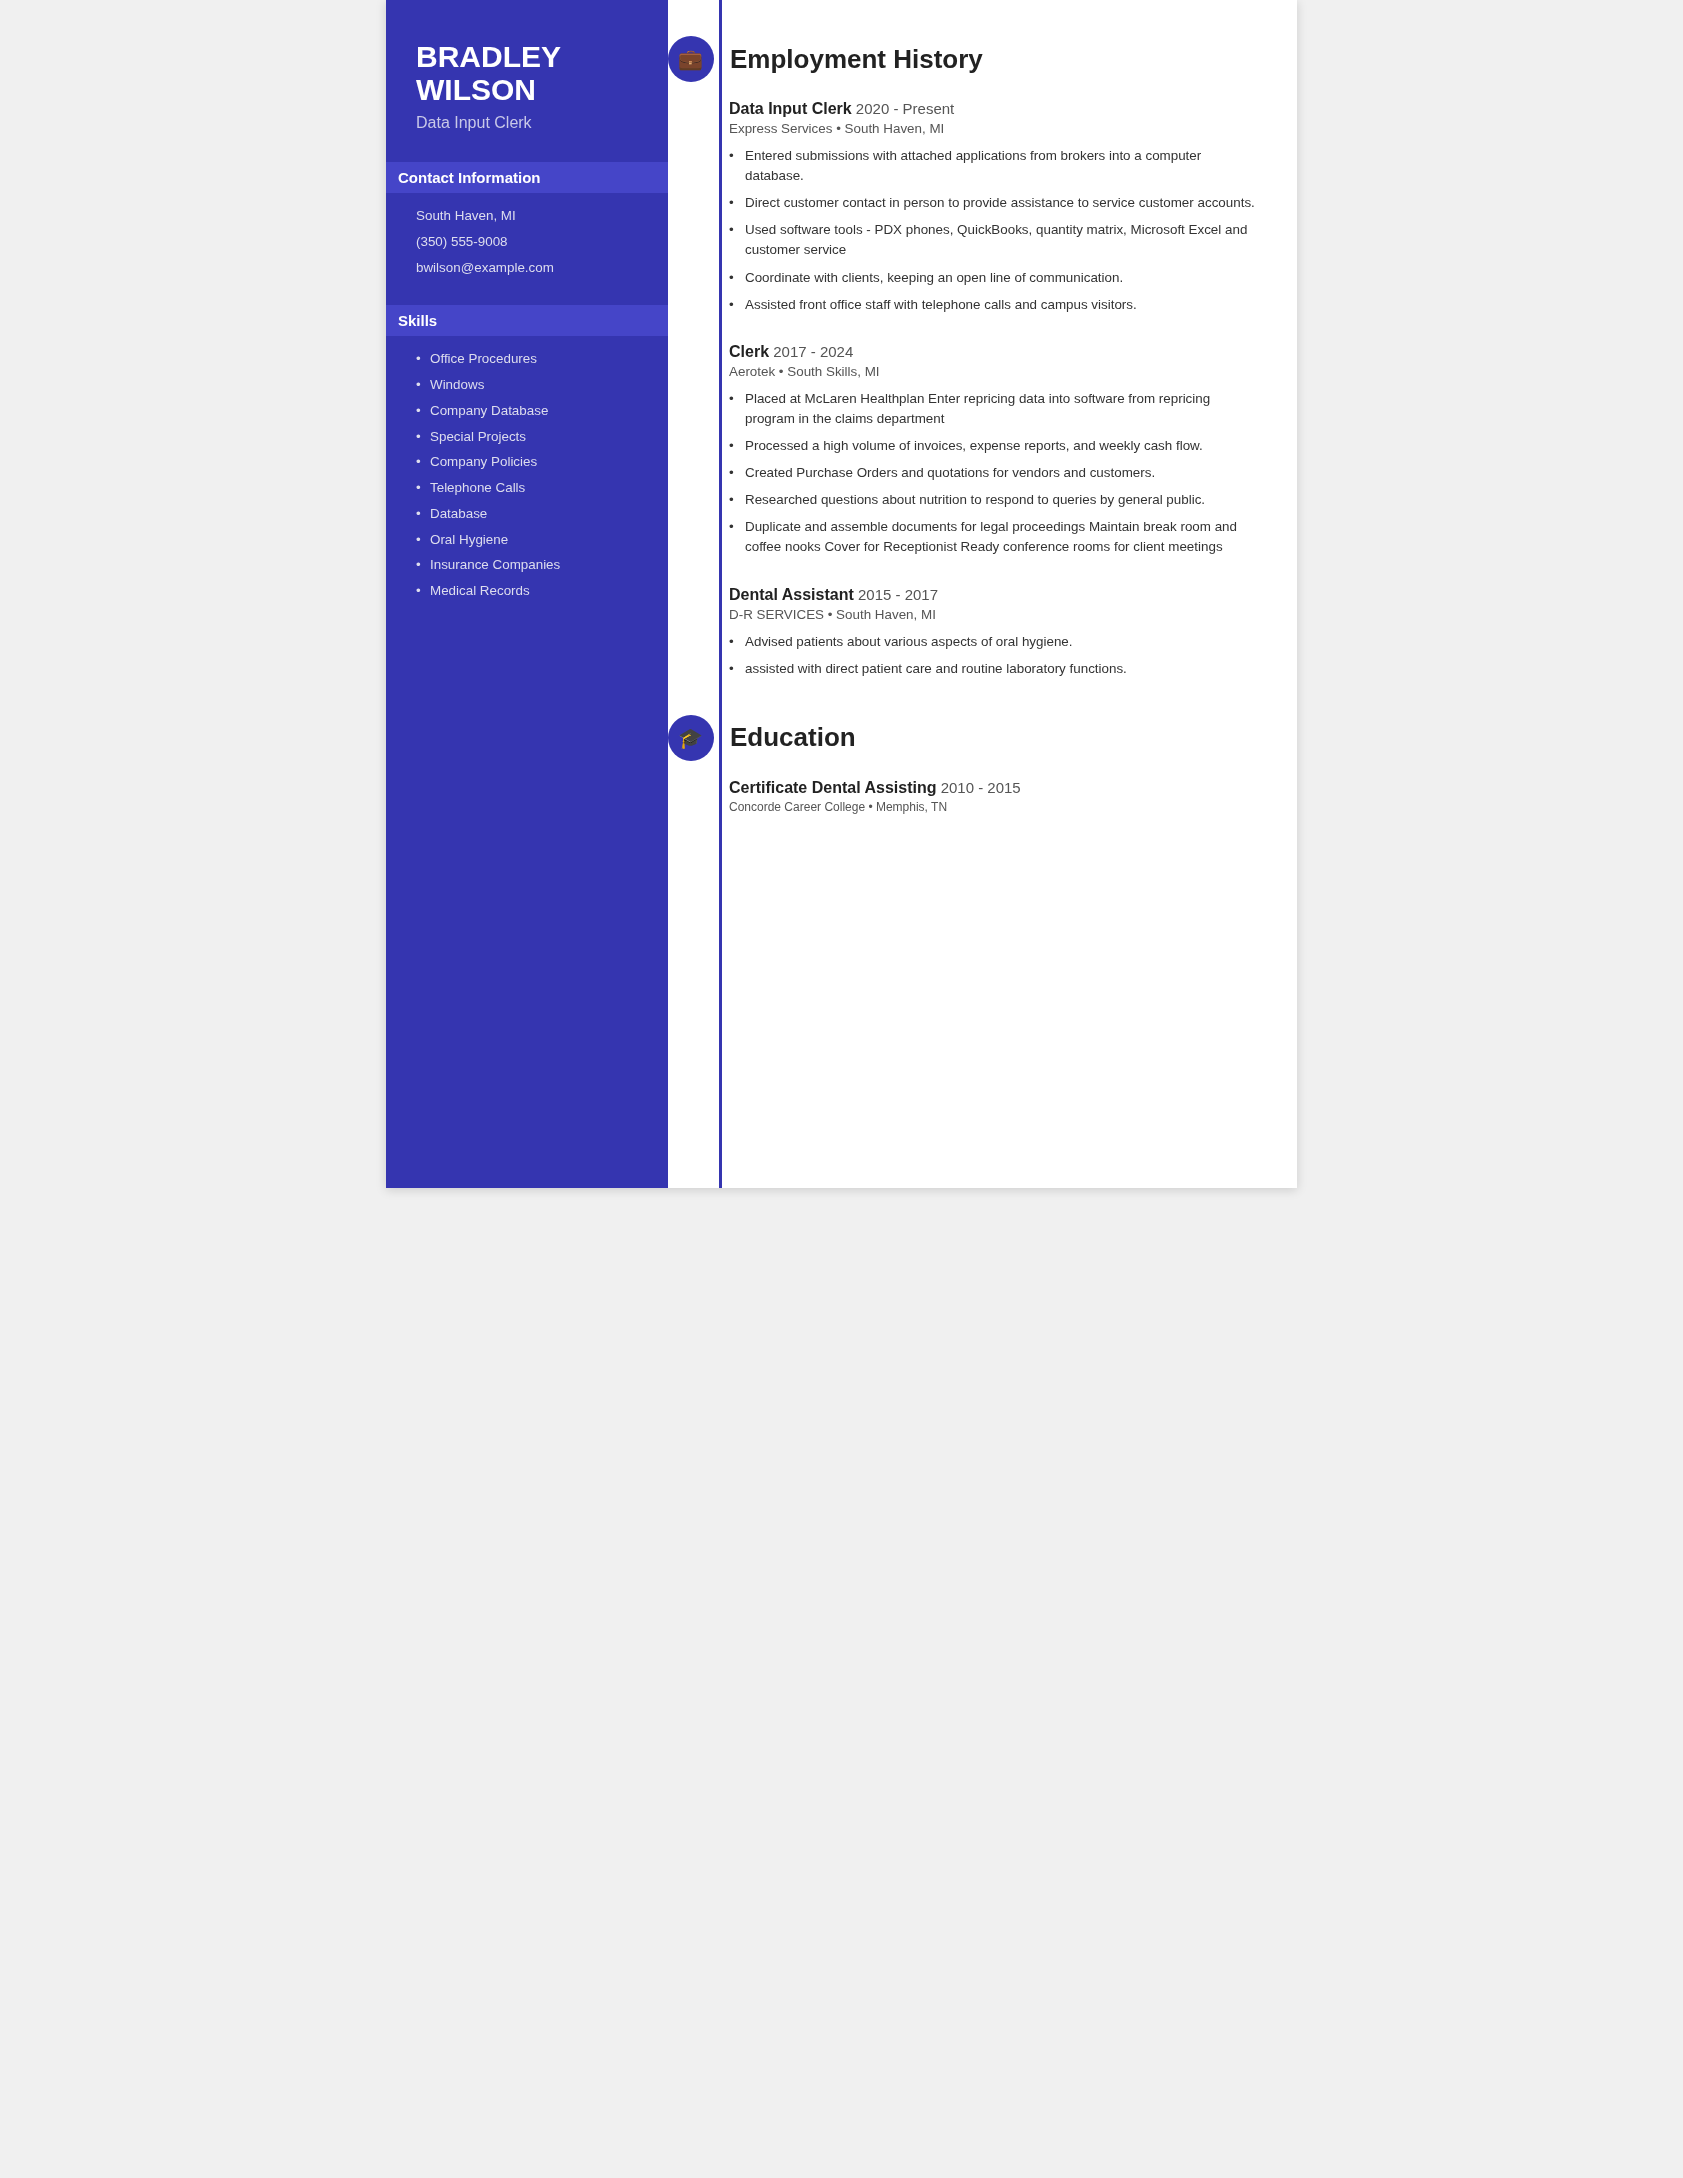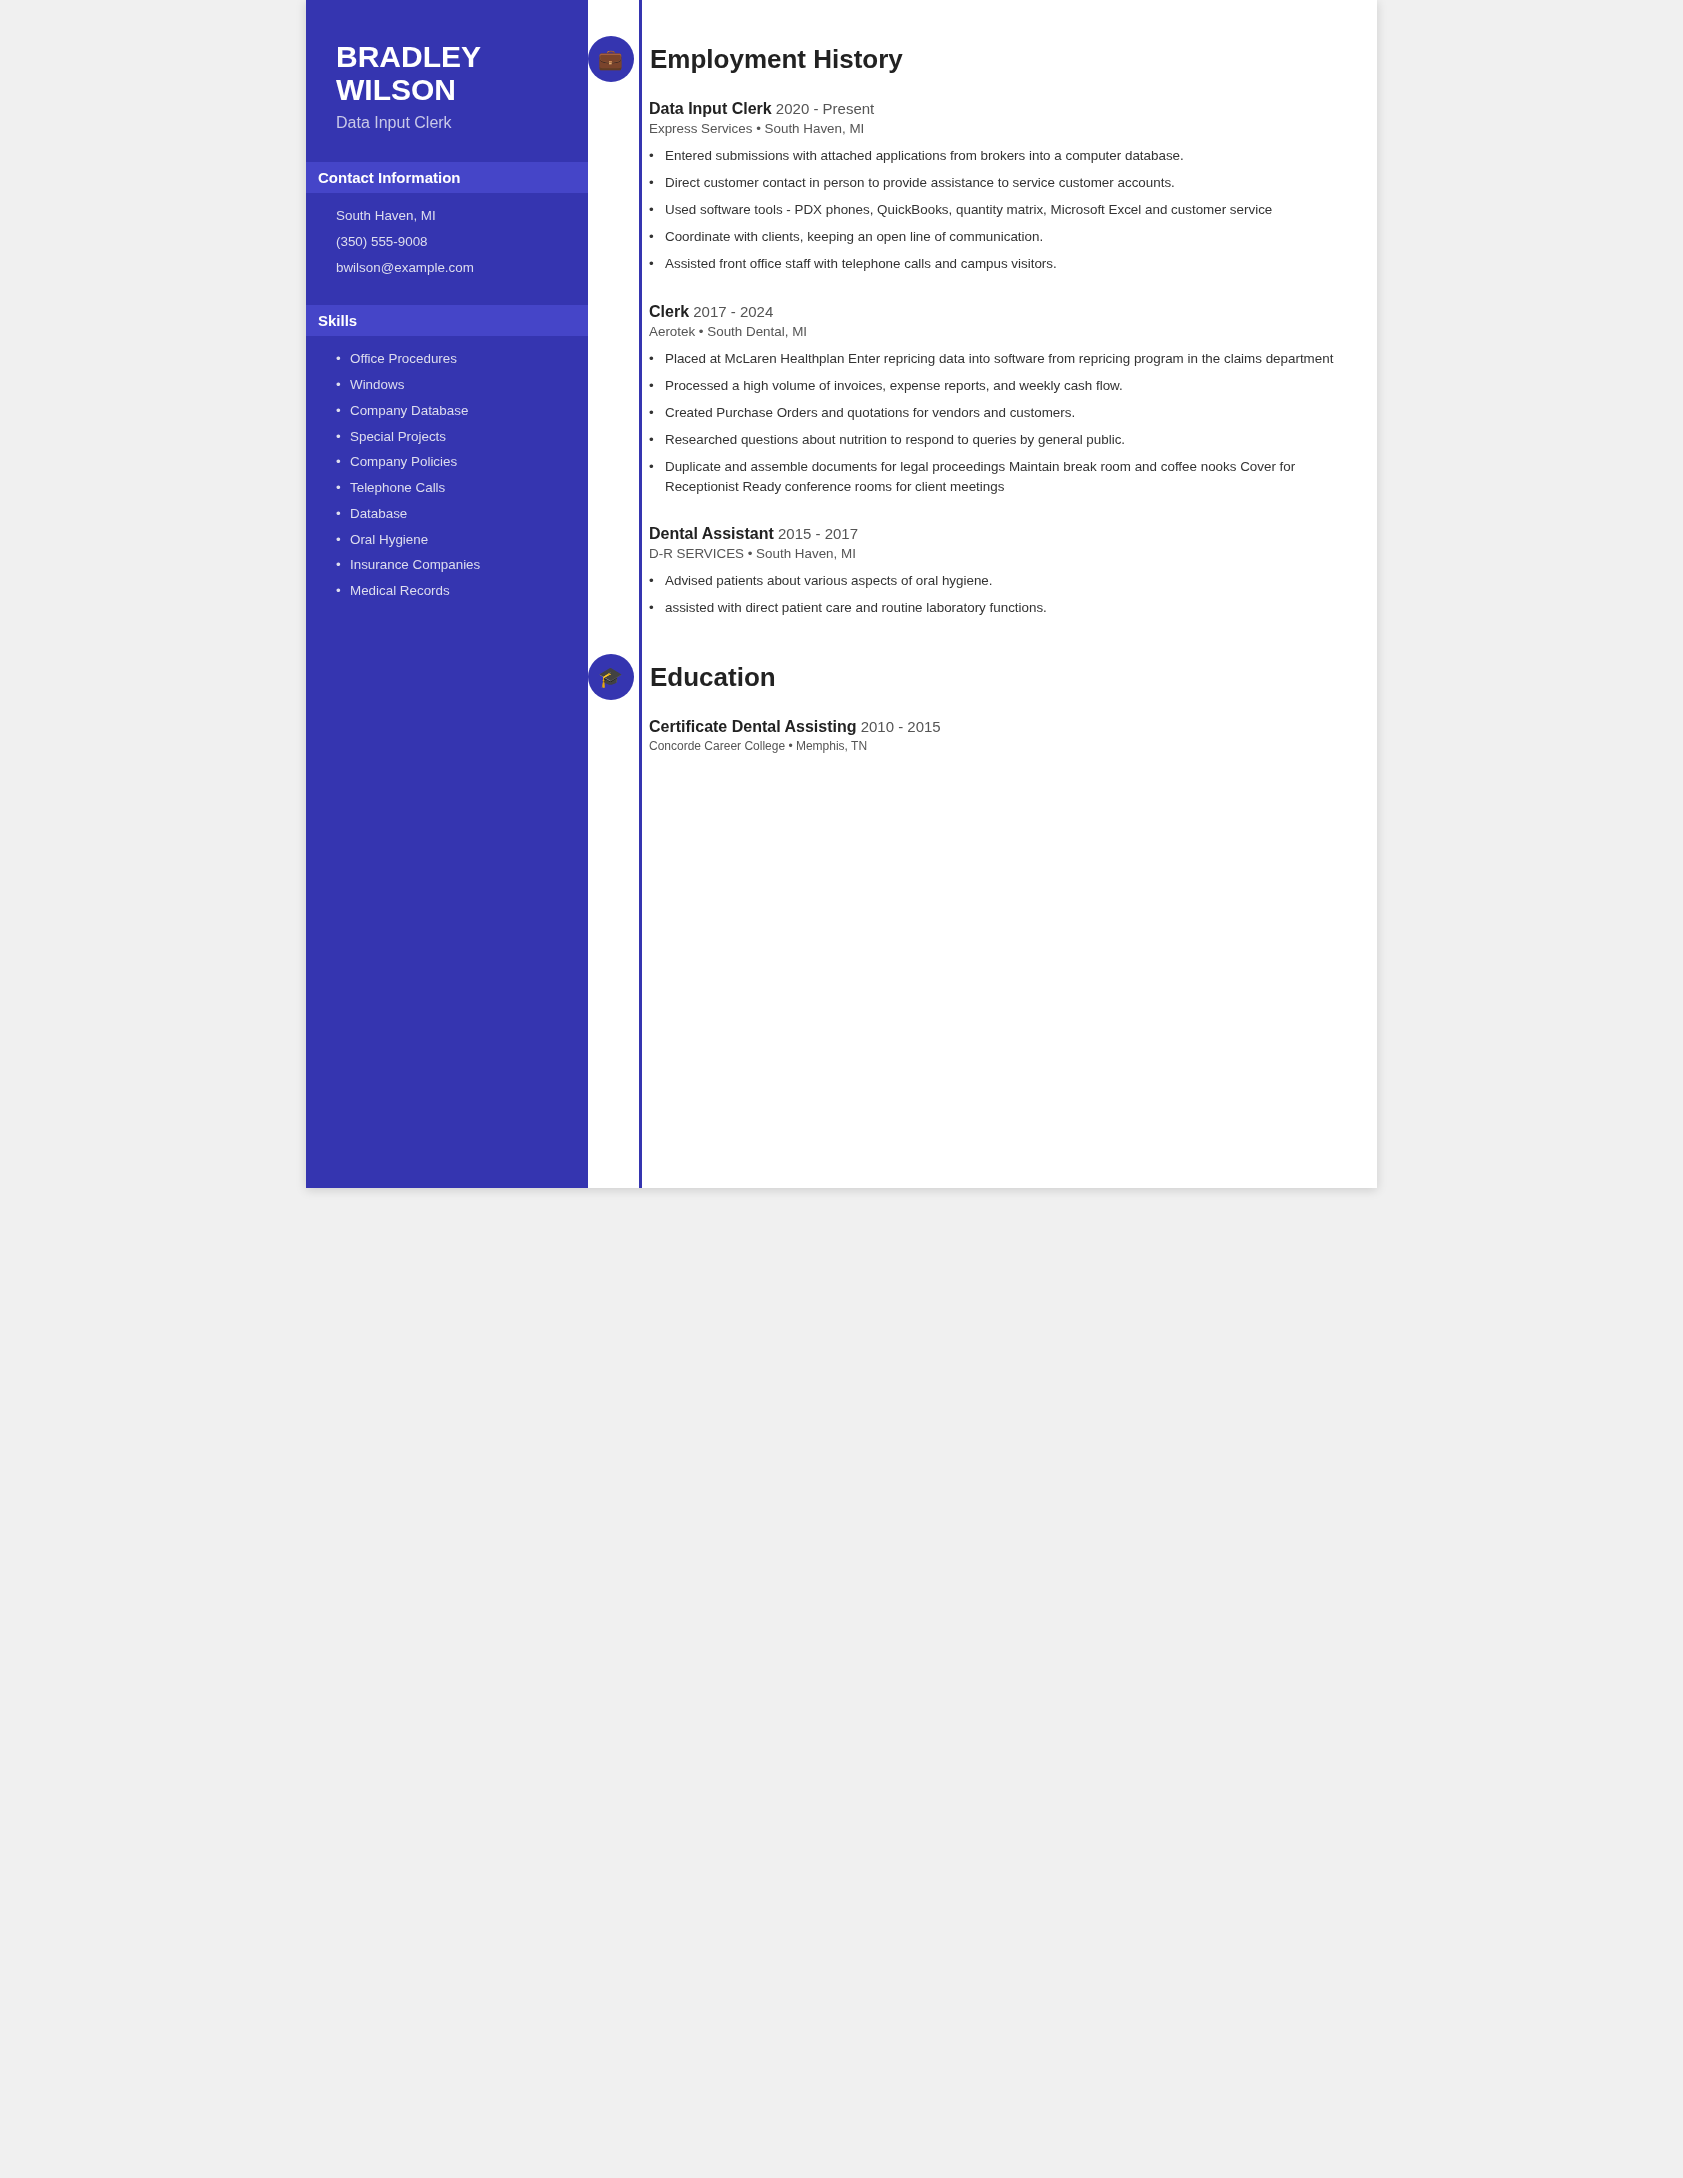--- a/index.html
+++ b/index.html
@@ -5,21 +5,21 @@
     * { margin: 0; padding: 0; box-sizing: border-box; }
     body {
       font-family: Arial, sans-serif;
       background: #f0f0f0;
       display: flex;
       justify-content: center;
       align-items: flex-start;
       min-height: 100vh;
     }
     .resume {
-      width: 1071px;
+      width: 911px;
       min-height: 1188px;
       background: #fff;
       display: flex;
       box-shadow: 0 2px 10px rgba(0,0,0,0.15);
     }
     
     .sidebar {
       width: 282px;
       min-width: 282px;
       background: #3535b0;
@@ -218,21 +218,21 @@
             <div class="job-title-line"><span class="job-title-name">Data Input Clerk</span><span class="job-dates">  2020 - Present</span></div>
             <div class="job-company-line">Express Services • South Haven, MI</div>
             <div class="job-bullet">Entered submissions with attached applications from brokers into a computer database.</div>
             <div class="job-bullet">Direct customer contact in person to provide assistance to service customer accounts.</div>
             <div class="job-bullet">Used software tools - PDX phones, QuickBooks, quantity matrix, Microsoft Excel and customer service</div>
             <div class="job-bullet">Coordinate with clients, keeping an open line of communication.</div>
             <div class="job-bullet">Assisted front office staff with telephone calls and campus visitors.</div>
           </div>
           <div class="job-block">
             <div class="job-title-line"><span class="job-title-name">Clerk</span><span class="job-dates">  2017 - 2024</span></div>
-            <div class="job-company-line">Aerotek • South Dental, MI</div>
+            <div class="job-company-line">Aerotek • South Skills, MI</div>
             <div class="job-bullet">Placed at McLaren Healthplan Enter repricing data into software from repricing program in the claims department</div>
             <div class="job-bullet">Processed a high volume of invoices, expense reports, and weekly cash flow.</div>
             <div class="job-bullet">Created Purchase Orders and quotations for vendors and customers.</div>
             <div class="job-bullet">Researched questions about nutrition to respond to queries by general public.</div>
             <div class="job-bullet">Duplicate and assemble documents for legal proceedings Maintain break room and coffee nooks Cover for Receptionist Ready conference rooms for client meetings</div>
           </div>
           <div class="job-block">
             <div class="job-title-line"><span class="job-title-name">Dental Assistant</span><span class="job-dates">  2015 - 2017</span></div>
             <div class="job-company-line">D-R SERVICES • South Haven, MI</div>
             <div class="job-bullet">Advised patients about various aspects of oral hygiene.</div>

